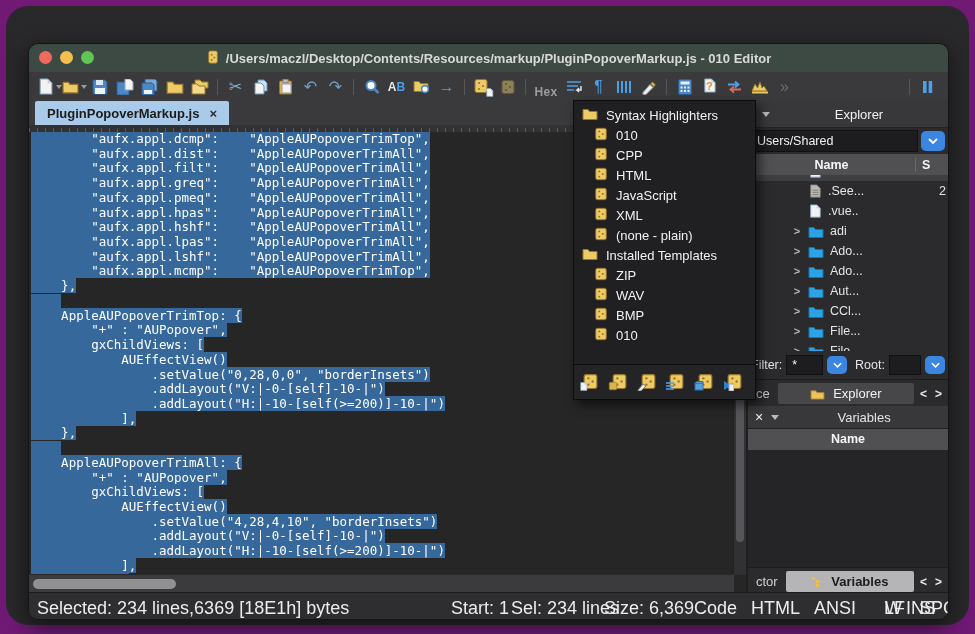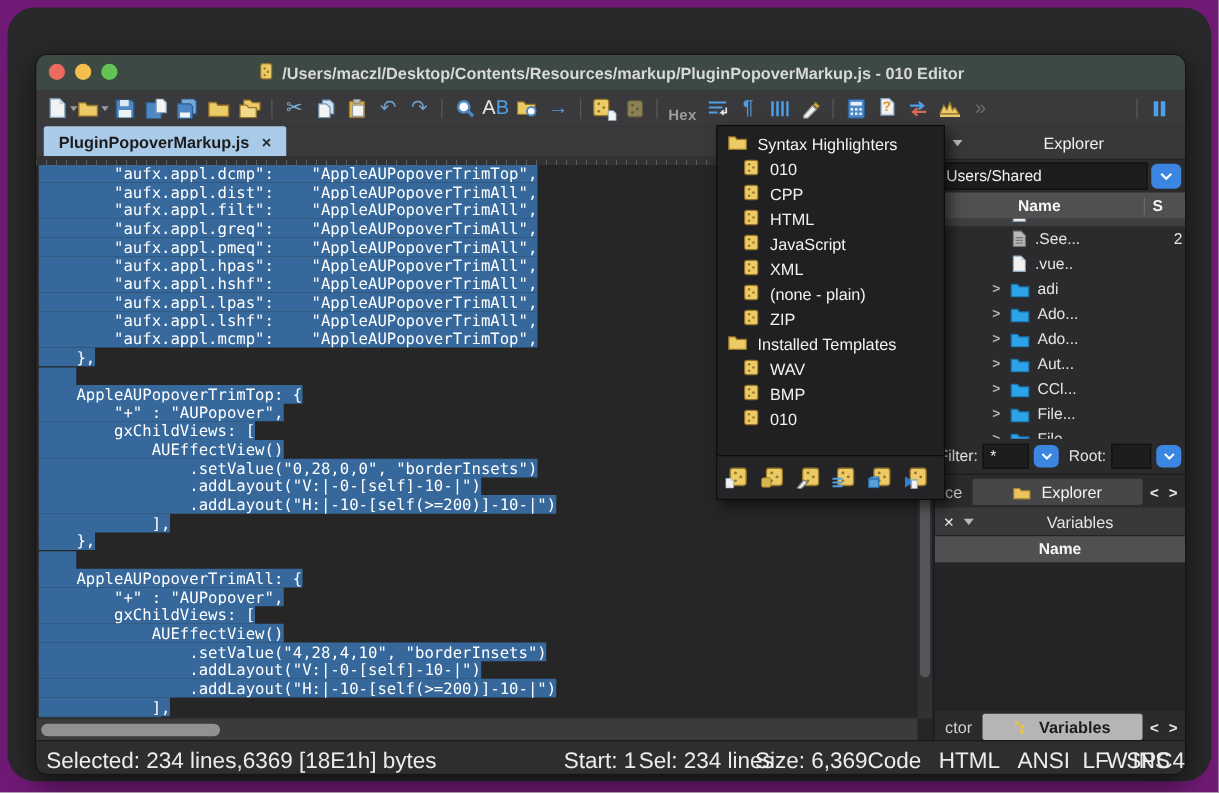--- a/index.html
+++ b/index.html
@@ -175,21 +175,21 @@
           <span class="tglyph" style="color:#6f9fc8">↷</span>
         </div>
         <div class="tsep"></div>
         <div class="ticon">
           <svg width="16" height="16" viewBox="0 0 16 16">
             <circle cx="7" cy="6.5" r="4.5" fill="#fff" stroke="#4d88c4" stroke-width="2"></circle>
             <line x1="10.5" y1="10" x2="14.5" y2="14" stroke="#4d88c4" stroke-width="2.6"></line>
           </svg>
         </div>
         <div class="ticon">
-          <span style="font-size:16px;font-weight:normal"><span style="color:#e8e8e8">A</span><span style="color:#4d9fe8">B</span></span>
+          <span style="font-size:12px;font-weight:bold"><span style="color:#e8e8e8">A</span><span style="color:#4d9fe8">B</span></span>
         </div>
         <div class="ticon">
           <svg width="18" height="15" viewBox="0 0 18 15">
             <path d="M1 2.5h5l1.5 2H15v8H1z" fill="#ecca66" stroke="#96762a"></path>
             <circle cx="12" cy="10" r="3.4" fill="#fff" stroke="#4d88c4" stroke-width="1.6"></circle>
           </svg>
         </div>
         <div class="ticon">
           <span class="tglyph" style="color:#4d9fe8">→</span>
         </div>
@@ -524,21 +524,21 @@
           <span>&gt;</span>
         </div>
       </div>
     </div>
 
     <div class="statusbar">
       <span style="left:8px">Selected: 234 lines,6369 [18E1h] bytes</span>
       <span style="left:422px">Start: 1</span>
       <span style="left:482px">Sel: 234 lines</span>
       <span style="left:575px">Size: 6,369</span>
-      <span style="left:665px" id="statusflags"><span style="position:static;margin-right:14px">Code</span><span style="position:static;margin-right:14px">HTML</span><span style="position:static;margin-right:10px">ANSI</span><span style="position:static;margin-right:14px">LF</span><span style="position:static;margin-right:14px">SPC4</span></span>
+      <span style="left:665px" id="statusflags"><span style="position:static;margin-right:14px">Code</span><span style="position:static;margin-right:14px">HTML</span><span style="position:static;margin-right:28px">ANSI</span><span style="position:static;margin-right:14px">LF</span><span style="position:static;margin-right:14px">SPC4</span></span>
       <span style="right:46px">W</span>
       <span style="right:12px">INS</span>
     </div>
   </div>
 
   <div class="menu" id="menu">
       <div style="height:4px"></div>
       <div class="mitem">
         <span><svg width="16" height="13" viewBox="0 0 16 13">
             <path d="M1 2.5h5l1.5 2H15v8H1z" fill="#ecca66" stroke="#96762a"></path>
@@ -592,34 +592,34 @@
       </div>
       <div class="mitem child">
         <span><svg width="14" height="14" viewBox="0 0 16 16">
             <rect x="2" y="1.5" width="12" height="13" rx="2" fill="#ecca66" stroke="#96762a"></rect>
             <circle cx="6" cy="5" r="1.1" fill="#96762a"></circle>
             <circle cx="10" cy="8" r="1.1" fill="#96762a"></circle>
             <circle cx="6" cy="11" r="1.1" fill="#96762a"></circle>
           </svg></span>
         <span>(none - plain)</span>
       </div>
-      <div class="mitem child">
-        <span><svg width="14" height="14" viewBox="0 0 16 16">
-            <rect x="2" y="1.5" width="12" height="13" rx="2" fill="#ecca66" stroke="#96762a"></rect>
-            <circle cx="6" cy="5" r="1.1" fill="#96762a"></circle>
-            <circle cx="10" cy="8" r="1.1" fill="#96762a"></circle>
-            <circle cx="6" cy="11" r="1.1" fill="#96762a"></circle>
-          </svg></span>
-        <span>ZIP</span>
-      </div>
       <div class="mitem">
         <span><svg width="16" height="13" viewBox="0 0 16 13">
             <path d="M1 2.5h5l1.5 2H15v8H1z" fill="#ecca66" stroke="#96762a"></path>
           </svg></span>
         <span>Installed Templates</span>
+      </div>
+      <div class="mitem child">
+        <span><svg width="14" height="14" viewBox="0 0 16 16">
+            <rect x="2" y="1.5" width="12" height="13" rx="2" fill="#ecca66" stroke="#96762a"></rect>
+            <circle cx="6" cy="5" r="1.1" fill="#96762a"></circle>
+            <circle cx="10" cy="8" r="1.1" fill="#96762a"></circle>
+            <circle cx="6" cy="11" r="1.1" fill="#96762a"></circle>
+          </svg></span>
+        <span>ZIP</span>
       </div>
       <div class="mitem child">
         <span><svg width="14" height="14" viewBox="0 0 16 16">
             <rect x="2" y="1.5" width="12" height="13" rx="2" fill="#ecca66" stroke="#96762a"></rect>
             <circle cx="6" cy="5" r="1.1" fill="#96762a"></circle>
             <circle cx="10" cy="8" r="1.1" fill="#96762a"></circle>
             <circle cx="6" cy="11" r="1.1" fill="#96762a"></circle>
           </svg></span>
         <span>WAV</span>
       </div>

